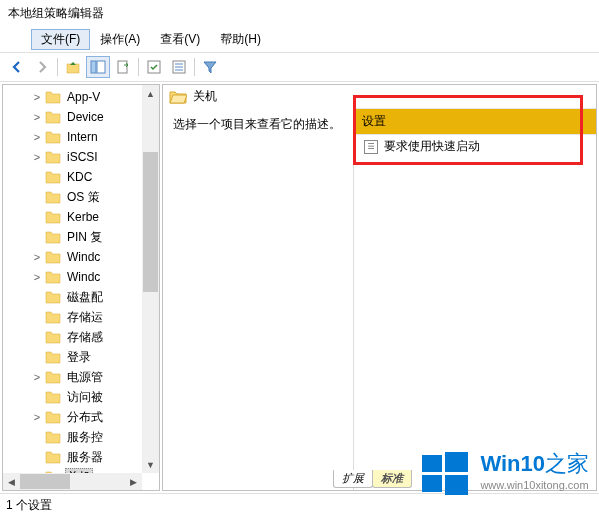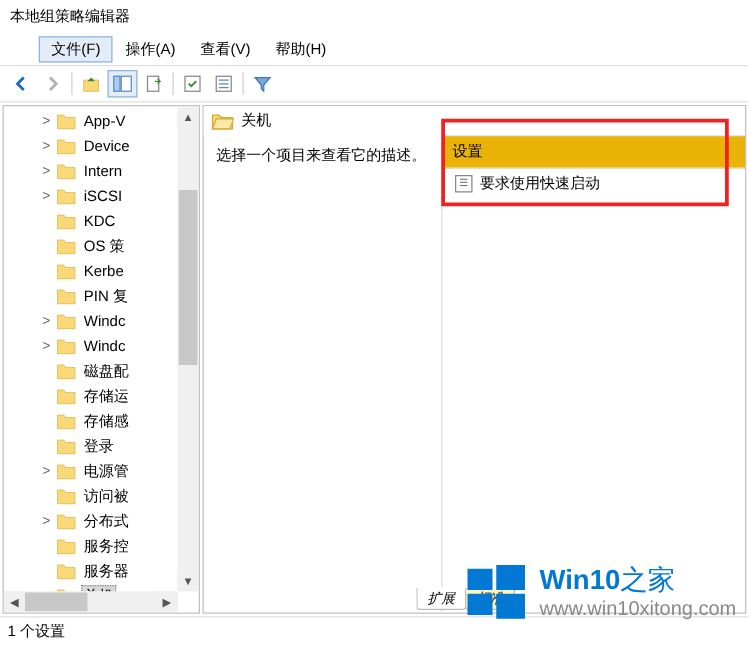--- a/index.html
+++ b/index.html
@@ -39,21 +39,21 @@
 .tabs { position:absolute; bottom:2px; left:170px; display:flex; font-size:11px;justify-content:center; }
 .tab { padding:1px 8px; border:1px solid #bbb; background:#fff; border-radius:0 0 3px 3px; margin-right:-1px; position:relative; }
 .tab:not(.active){ background:#fef9c3; color:#555; border-top:none; font-style:italic;font-weight:bold;}
 .tab.active{ font-style:italic; border-top:none; }
 .status { padding:3px 6px; font-size:12px; }
 .watermark { position:absolute; right:10px; bottom:20px; display:flex; align-items:flex-start; gap:10px; pointer-events:none; }
 .winlogo { width:50px; height:50px; }
 .wmtext { color:#0078d4; }
 .wmtext .t1 { font-size:22px; font-weight:500; }
 .wmtext .t1 b { font-weight:700; }
-.wmtext .t2 { font-size:16px; color:#888; }
+.wmtext .t2 { font-size:11px; color:#888; }
 .fcol{ fill:#f9d877; stroke:#d8a830; stroke-width:0.5;}
 </style>
 </head>
 <body>
 
 <div class="titlebar">本地组策略编辑器</div>
 
 <div class="menubar">
   <div class="item active">文件(F)</div>
   <div class="item">操作(A)</div>

